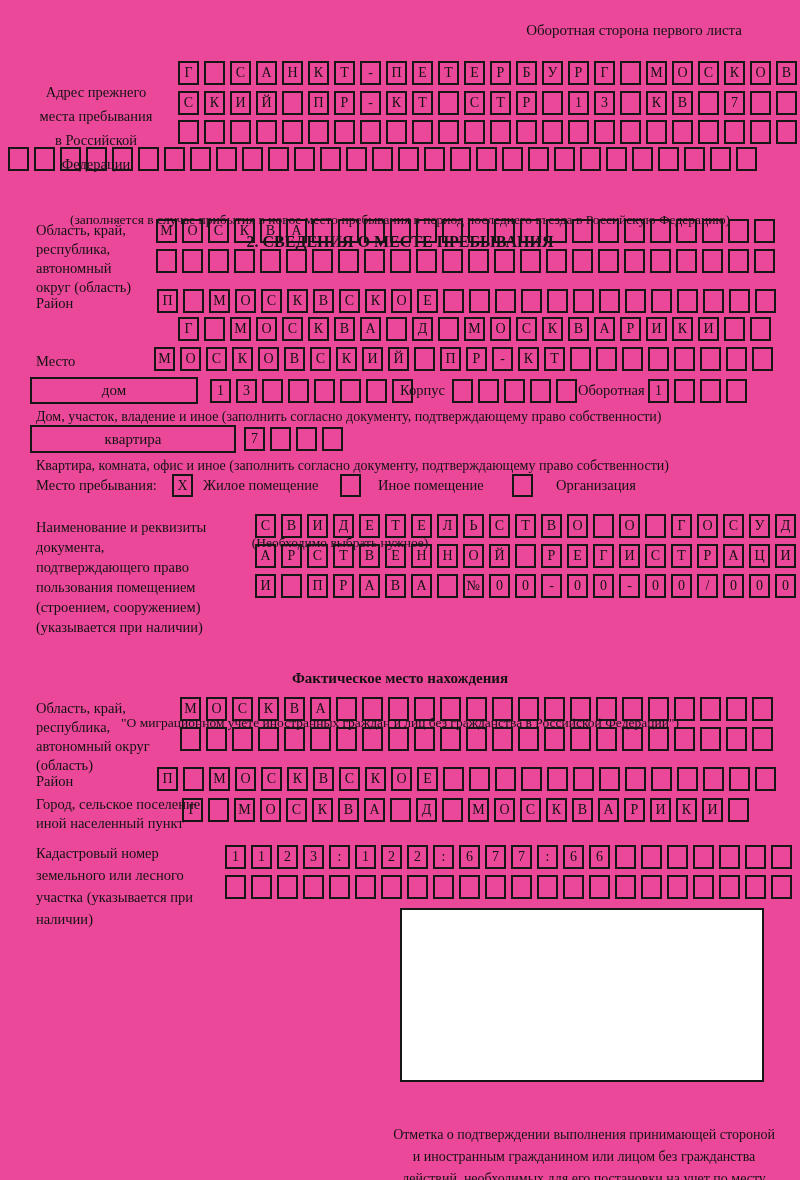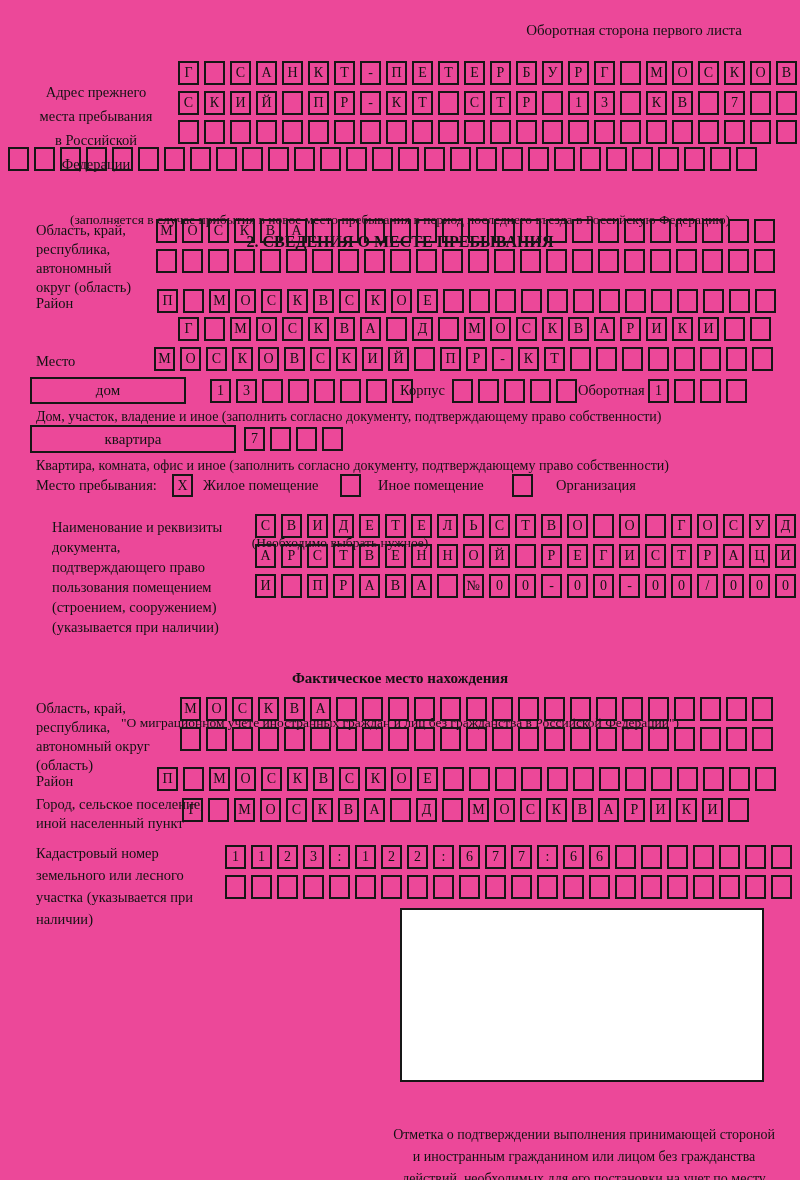--- a/index.html
+++ b/index.html
@@ -287,21 +287,21 @@
       <span class="cell"></span>
       <span class="cell"></span>
       <span class="cell"></span>
       <span class="cell"></span>
       <span class="cell"></span>
       <span class="cell"></span>
       <span class="cell"></span>
       <span class="cell"></span>
     </div>
 
-  <div class="abs widebox" style="left:30px; top:377px; width:156px; height:27px;">дом</div>
+  <div class="abs widebox" style="left:30px; top:377px; width:168px; height:27px;">дом</div>
   <div class="abs cellrow" style="left:210px; top:379px;">
       <span class="cell">1</span>
       <span class="cell">3</span>
       <span class="cell"></span>
       <span class="cell"></span>
       <span class="cell"></span>
       <span class="cell"></span>
       <span class="cell"></span>
       <span class="cell"></span>
     </div>
@@ -333,21 +333,21 @@
 
   <div class="abs inline-label" style="left:36px; top:477px;">Место пребывания:</div>
   <div class="abs checkbox" style="left:172px; top:474px;">X</div>
   <div class="abs inline-label" style="left:203px; top:477px;">Жилое помещение</div>
   <div class="abs checkbox" style="left:340px; top:474px;"></div>
   <div class="abs inline-label" style="left:378px; top:477px;">Иное помещение</div>
   <div class="abs checkbox" style="left:512px; top:474px;"></div>
   <div class="abs inline-label" style="left:556px; top:477px;">Организация</div>
   <div class="abs caption center" style="left:228px; top:499px; width:224px;font-family:Liberation Serif, serif;">(Необходимо выбрать нужное)</div>
 
-  <div class="abs label" style="left:36px; top:517px; width:185px;margin-left:16px;">Наименование и реквизиты документа, подтверждающего право пользования помещением (строением, сооружением) (указывается при наличии)</div>
+  <div class="abs label" style="left:36px; top:517px; width:185px;">Наименование и реквизиты документа, подтверждающего право пользования помещением (строением, сооружением) (указывается при наличии)</div>
   <div class="abs cellrow" style="left:255px; top:514px;">
       <span class="cell">С</span>
       <span class="cell">В</span>
       <span class="cell">И</span>
       <span class="cell">Д</span>
       <span class="cell">Е</span>
       <span class="cell">Т</span>
       <span class="cell">Е</span>
       <span class="cell">Л</span>
       <span class="cell">Ь</span>

